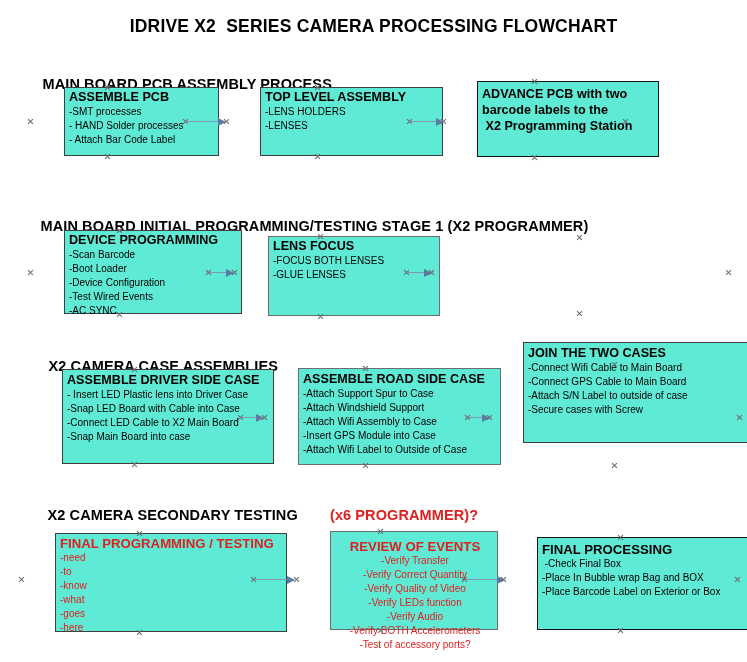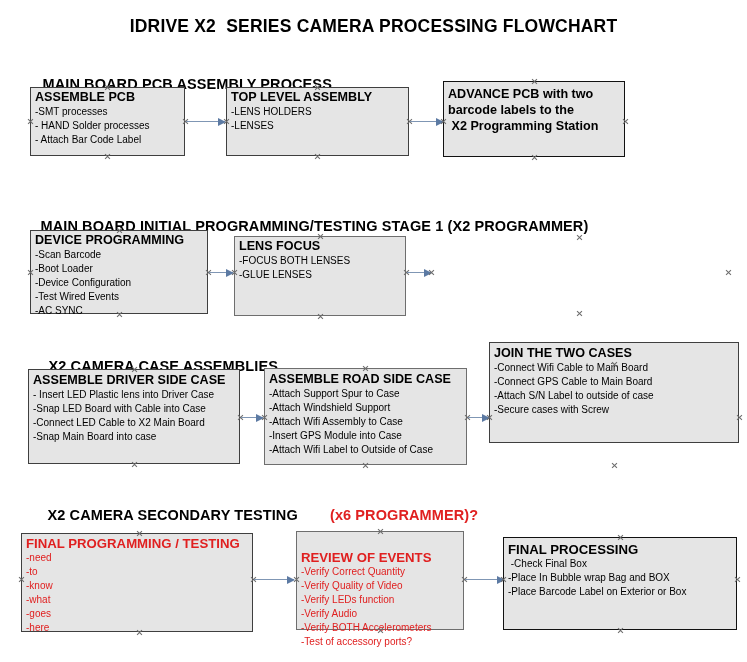--- a/index.html
+++ b/index.html
@@ -39,24 +39,25 @@
     font-size: 14.5px;
     font-weight: bold;
     letter-spacing: 0.1px;
     white-space: pre;
   }
   .section-title .accent { color: #e02020; margin-left: 28px; }
 
   
   .box {
     position: absolute;
-    background: #e5e5e5;
+    background: #5eead4;
     border: 1px solid #7f7f7f;
     box-sizing: border-box;
     overflow: visible;
+    margin-left: 34px;
   }
   .box.dark  { border: 1px solid #3f3f3f; }
   .box.heavy { border: 1.6px solid #6e6e6e; }
   .box.black { border: 1.3px solid #111111; }
 
   .box-inner {
     position: absolute;
     left: 4px;
     top: 2px;
     right: 2px;
@@ -302,22 +303,23 @@
   <div class="handle" style="left:139px; top:533px;"></div>
   <div class="handle" style="left:139px; top:632px;"></div>
   <div class="handle" style="left:253px; top:579px;"></div>
 
   <div class="conn" style="left:254px; top:579px; width:40px;">
     <div class="line"></div>
       <div class="head"></div>
   </div>
 
   <div class="box red heavy" style="left:296px; top:531px; width:168px; height:99px;">
-    <div class="box-inner" style="top:18px;">
+    <div class="box-inner" style="top:7px;text-align:center;">
       <div class="box-title big">REVIEW OF EVENTS</div>
+      <div class="box-line">-Verify Transfer</div>
       <div class="box-line">-Verify Correct Quantity</div>
       <div class="box-line">-Verify Quality of Video</div>
       <div class="box-line">-Verify LEDs function</div>
       <div class="box-line">-Verify Audio</div>
       <div class="box-line">-Verify BOTH Accelerometers</div>
       <div class="box-line">-Test of accessory ports?</div>
     </div>
   </div>
   <div class="handle" style="left:296px; top:579px;"></div>
   <div class="handle" style="left:380px; top:531px;"></div>

